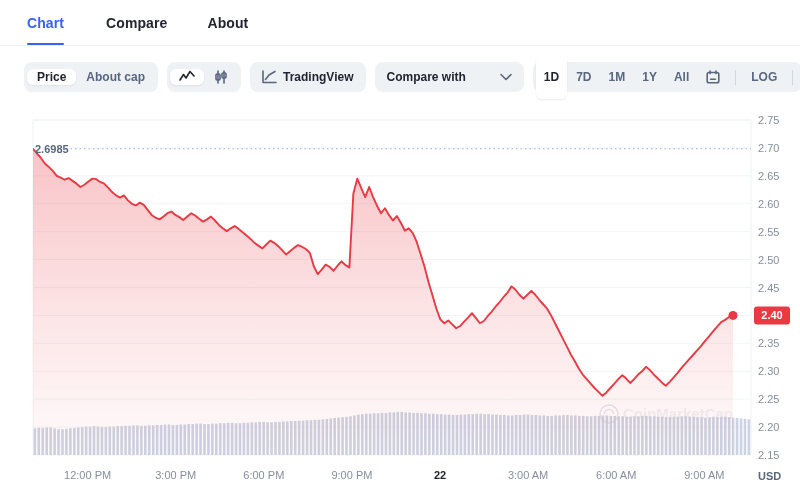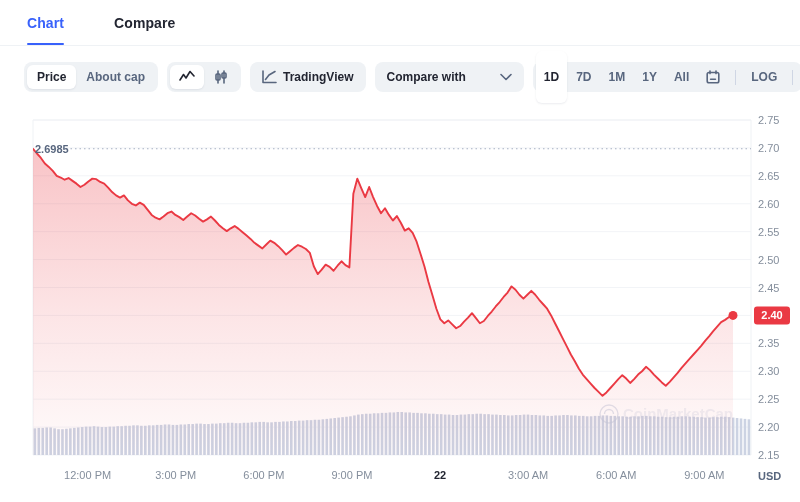--- a/index.html
+++ b/index.html
@@ -6,36 +6,36 @@
   body{
     width:800px;height:502px;overflow:hidden;background:#ffffff;
     font-family:"Liberation Sans", sans-serif;
     -webkit-font-smoothing:antialiased;
   }
   .app{position:relative;width:800px;height:502px;}
 
   
   .tabbar{position:absolute;left:0;top:0;width:800px;height:46px;
           border-bottom:1px solid #eff2f5;box-sizing:border-box;}
-  .tabs{display:flex;align-items:flex-end;height:45px;padding-left:27px;gap:16px;}
+  .tabs{display:flex;align-items:flex-end;height:45px;padding-left:27px;gap:8px;}
   .tab{font-size:14px;font-weight:bold;color:#222531;height:45px;
        display:flex;align-items:center;padding:0 16px;cursor:pointer;
        position:relative;letter-spacing:.1px;}
   .tab:first-child{padding-left:0;padding-right:18px;}
   .tab.active{color:#3861fb;}
   .tab.active::after{content:"";position:absolute;left:0;right:18px;bottom:0;
        height:2px;background:#3861fb;border-radius:2px;}
 
   
   .toolbar{position:absolute;left:0;top:46px;width:800px;height:62px;}
   .tb-inner{display:flex;align-items:center;height:62px;padding:0 24px;gap:9px;}
 
   .pillgroup{display:flex;align-items:center;background:#eff2f5;border-radius:8px;
              padding:3px;height:30px;box-sizing:border-box;}
-  .pill{display:flex;align-items:center;justify-content:center;height:24px;
+  .pill{display:flex;align-items:center;justify-content:center;height:16px;
         padding:0 10px;border-radius:6px;font-size:12px;font-weight:bold;
         color:#58667e;cursor:pointer;white-space:nowrap;}
   .pill.active{background:#ffffff;color:#222531;
         box-shadow:0 1px 2px rgba(88,102,126,.12);}
   .pill.icon{padding:0 9px;}
 
   .btn{display:flex;align-items:center;gap:6px;background:#eff2f5;border-radius:8px;
        height:30px;padding:5px 12px;font-size:12px;font-weight:bold;color:#222531;
        cursor:pointer;box-sizing:border-box;white-space:nowrap;}
   .btn .chev{margin-left:28px;}
@@ -71,20 +71,23 @@
 
 <div class="app">
 
   <div class="tabbar">
     <div class="tabs">
       <div class="tab active">
           <span>Chart</span>
         </div>
       <div class="tab">
           <span>Compare</span>
+        </div>
+      <div class="tab">
+          <span>About</span>
         </div>
     </div>
   </div>
 
   <div class="toolbar">
     <div class="tb-inner">
 
       <div class="pillgroup">
         <div class="pill active">
             <span>Price</span>

